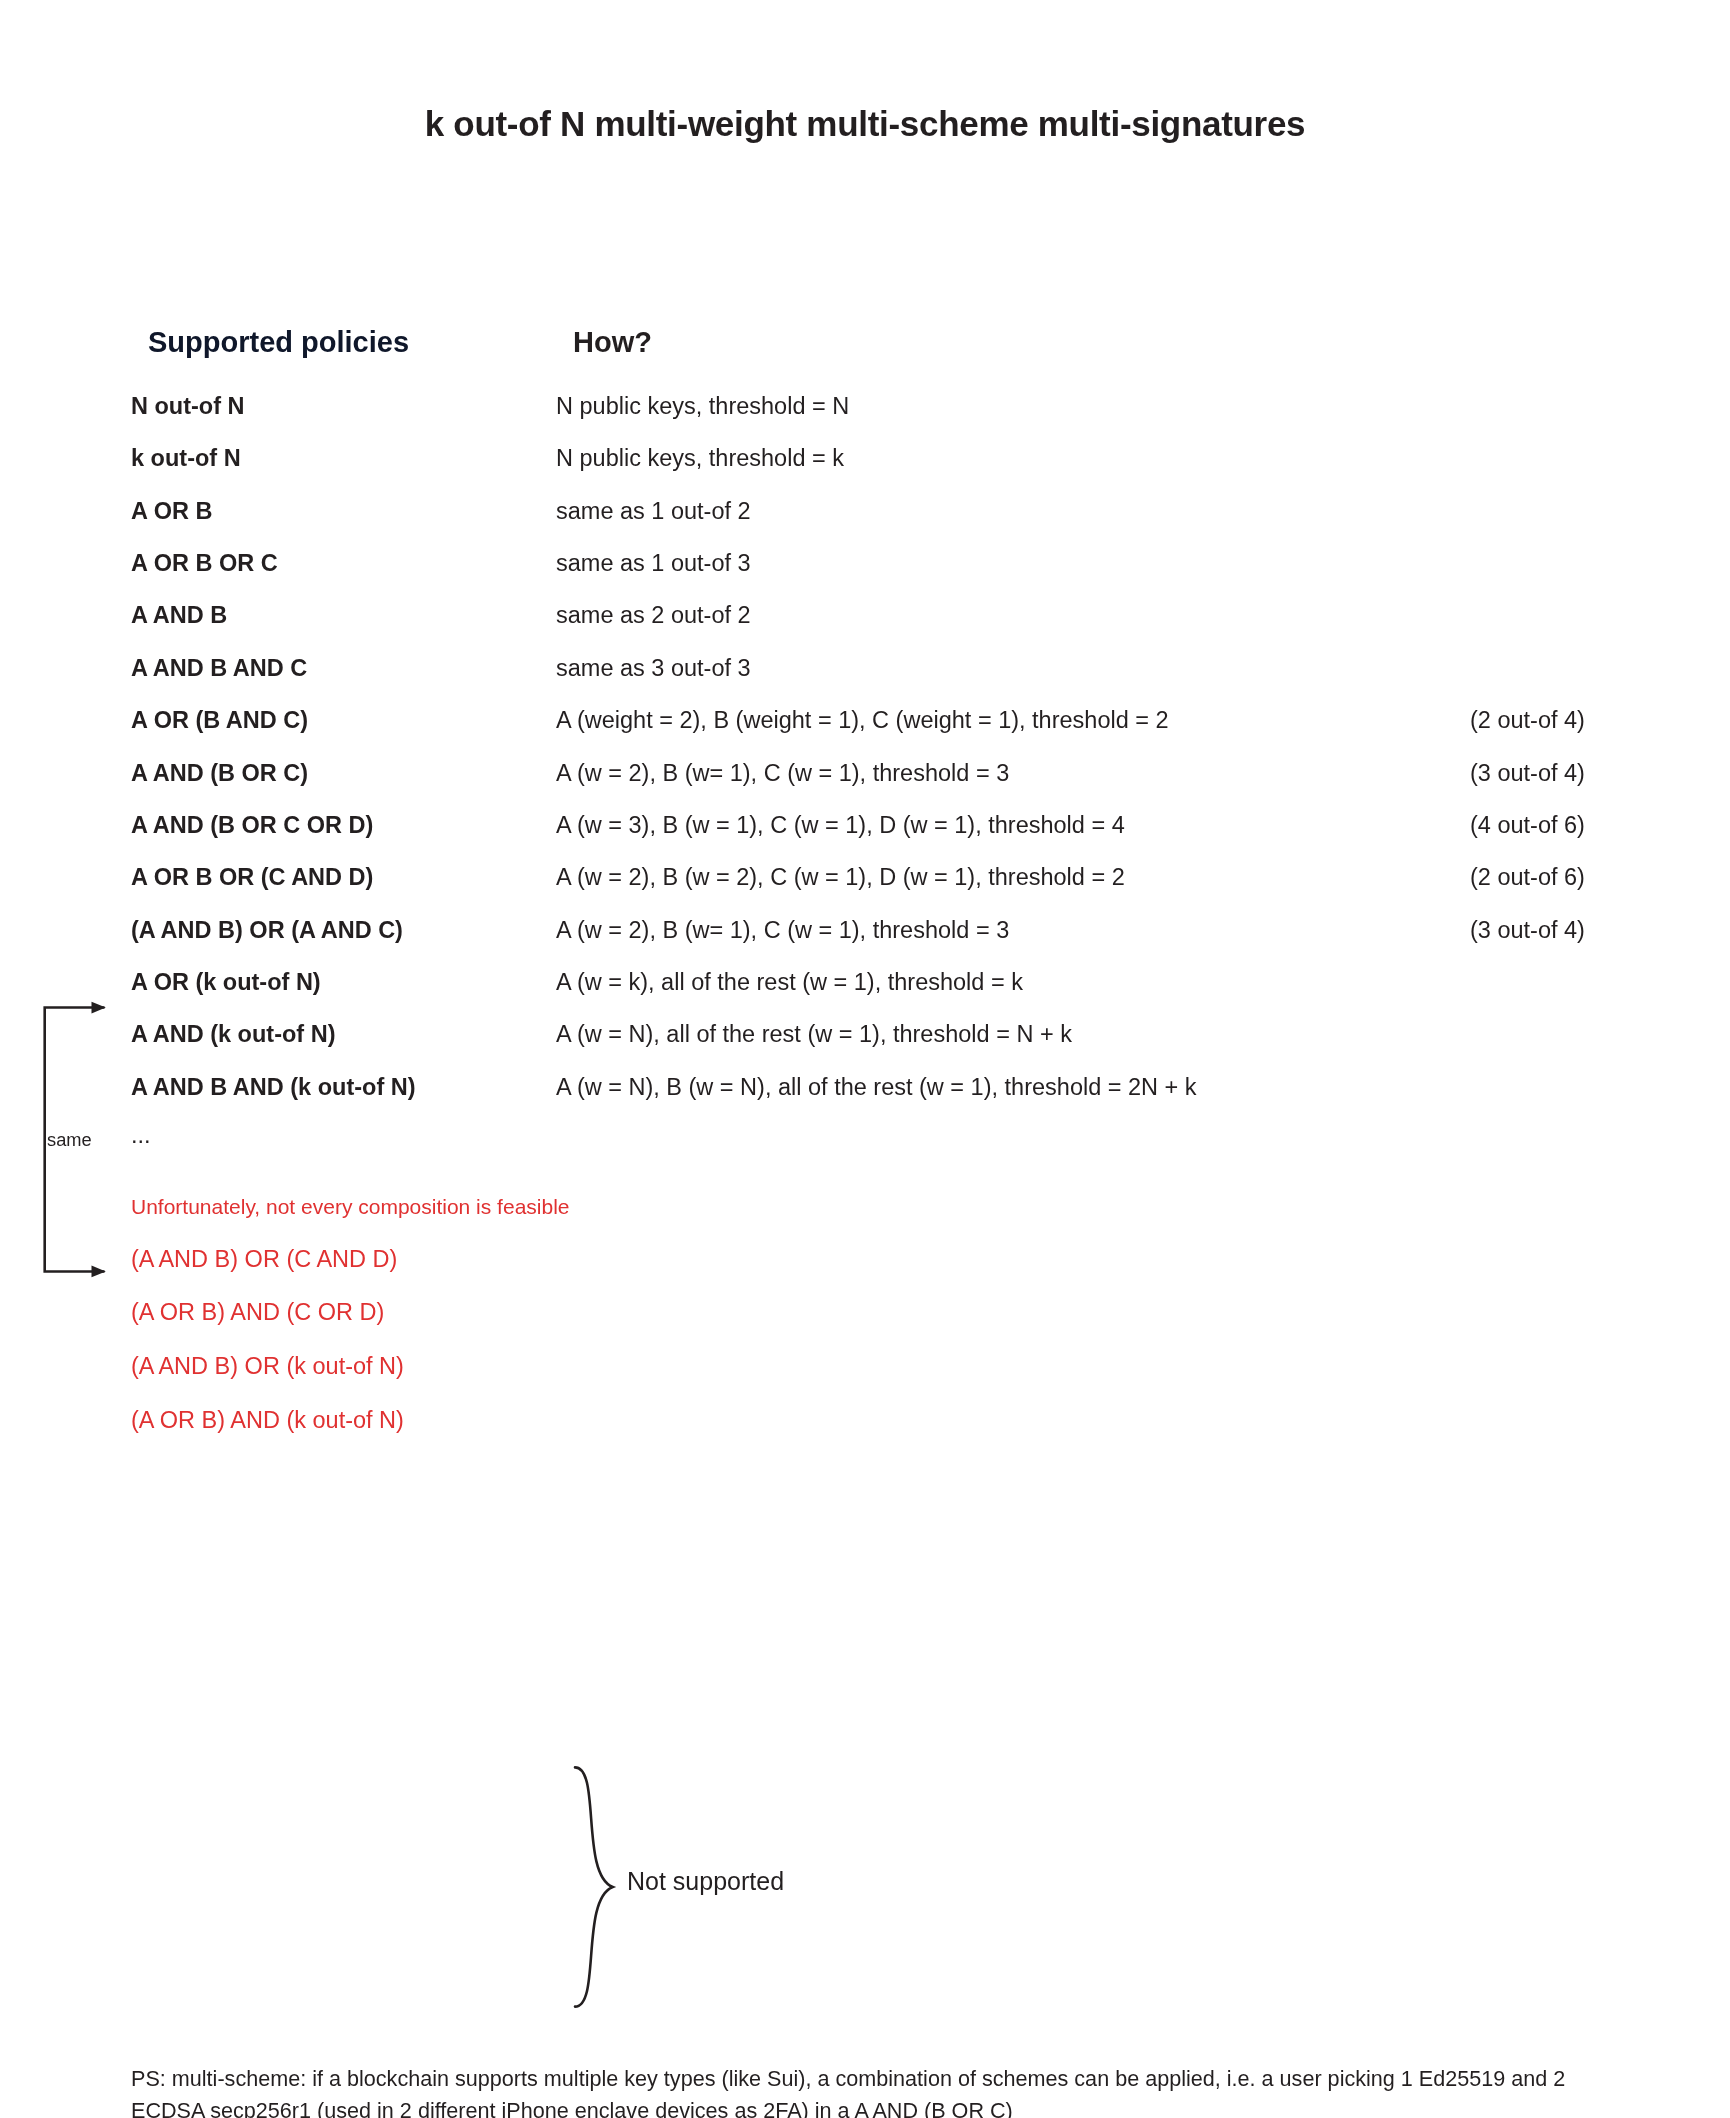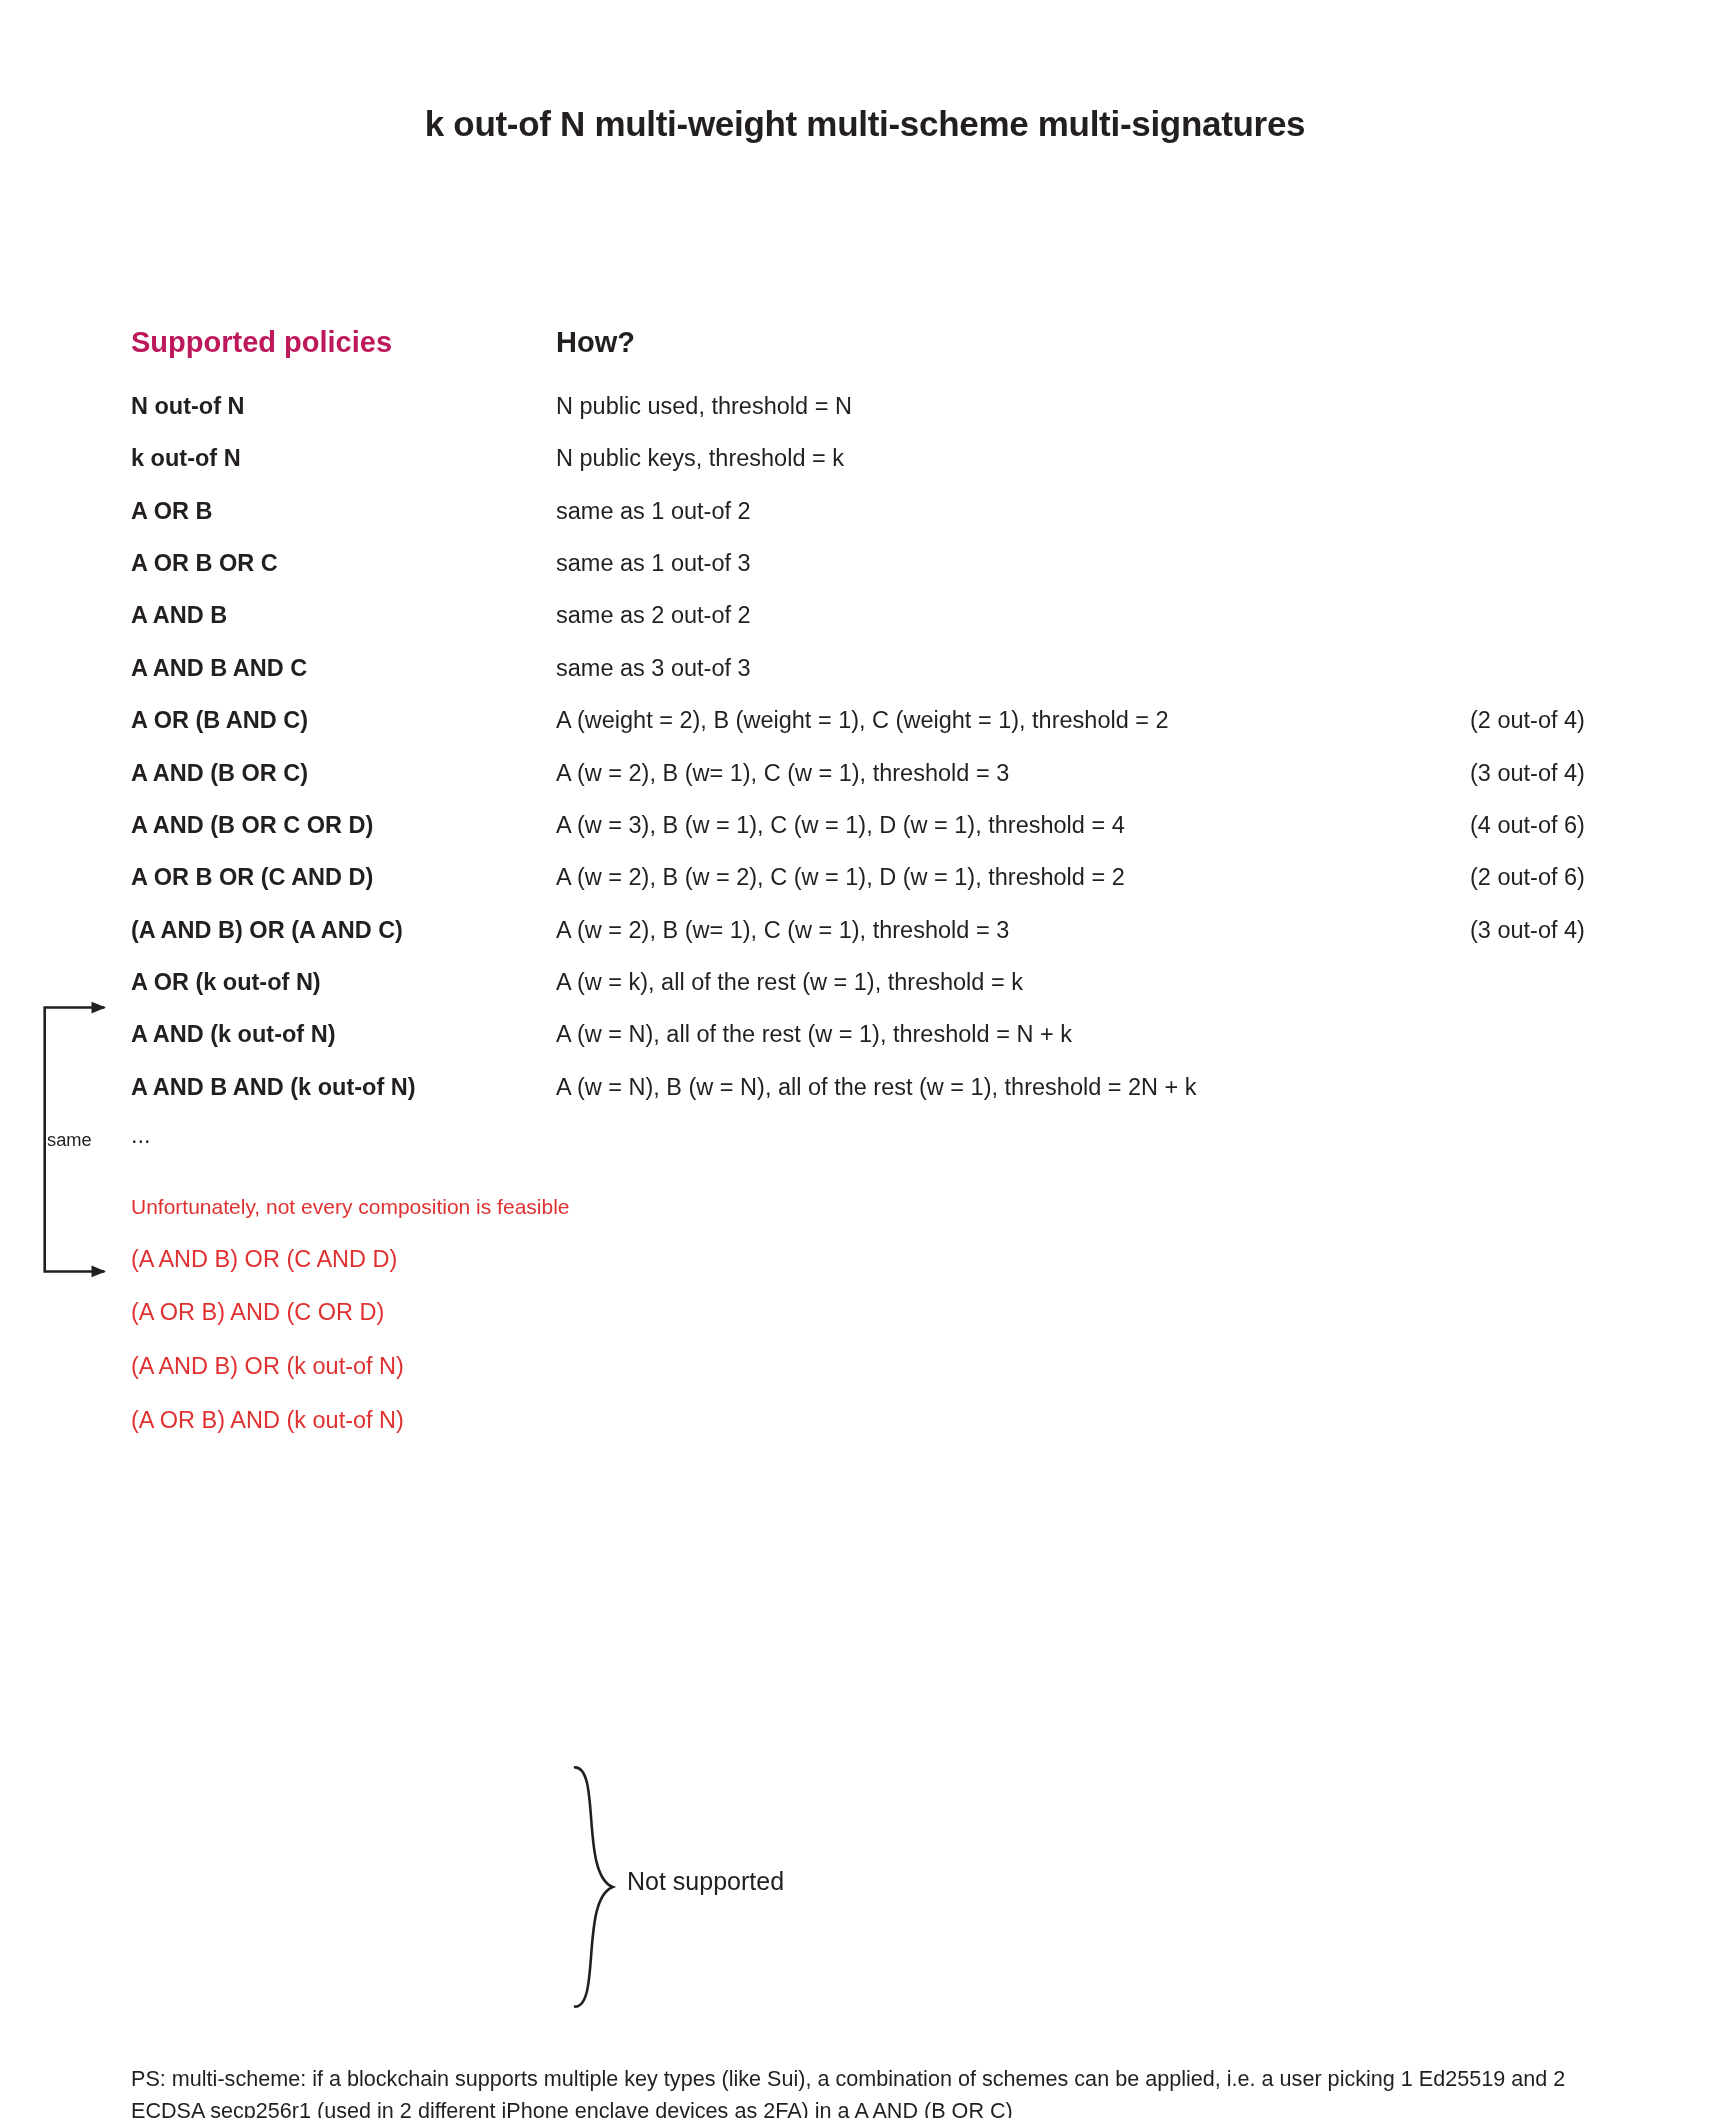--- a/index.html
+++ b/index.html
@@ -37,21 +37,22 @@
   }
   .hdr-row {
     display: flex;
     align-items: baseline;
     margin-bottom: 30px;
   }
   .hdr-policies {
     width: 425px;
     font-size: 29px;
     font-weight: bold;
-    color: #be185d;
+    color: #0f172a;
+    margin-left: 17px;
   }
   .hdr-how {
     font-size: 29px;
     font-weight: bold;
     color: #231f20;
   }
   .row {
     display: flex;
     align-items: flex-start;
     margin-bottom: 18.3px;
@@ -160,21 +161,21 @@
   <div class="table-wrap">
 
     <div class="hdr-row">
       <div class="hdr-policies">Supported policies</div>
       <div class="hdr-how">How?</div>
     </div>
 
     <div class="row">
       <div class="pol">N out-of N</div>
       <div class="how">
-        <span>N public used, threshold = N</span>
+        <span>N public keys, threshold = N</span>
         <span class="tail"></span>
       </div>
     </div>
 
     <div class="row">
       <div class="pol">k out-of N</div>
       <div class="how">
         <span>N public keys, threshold = k</span>
         <span class="tail"></span>
       </div>

